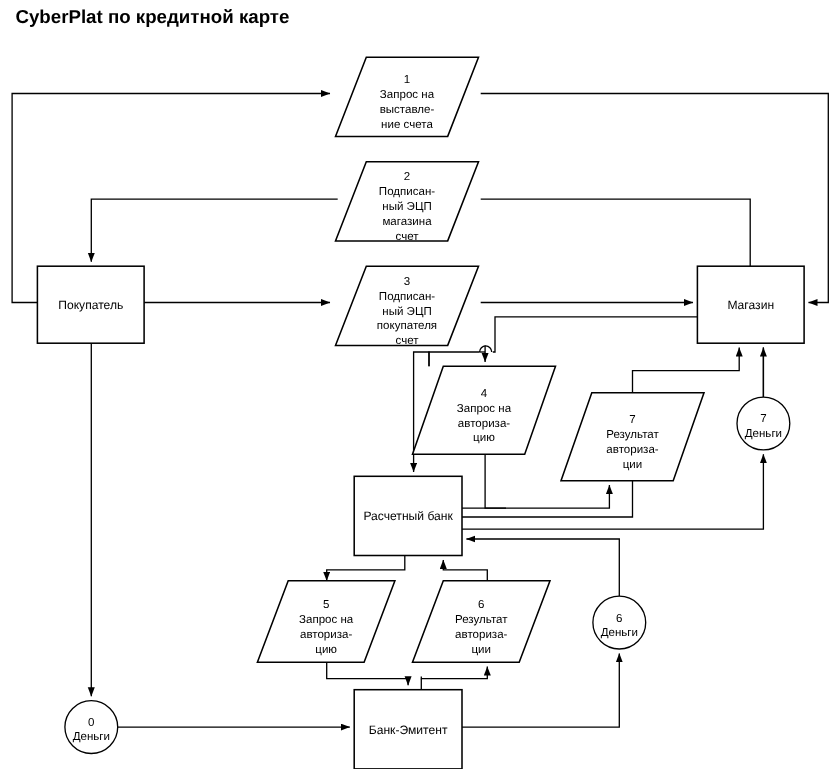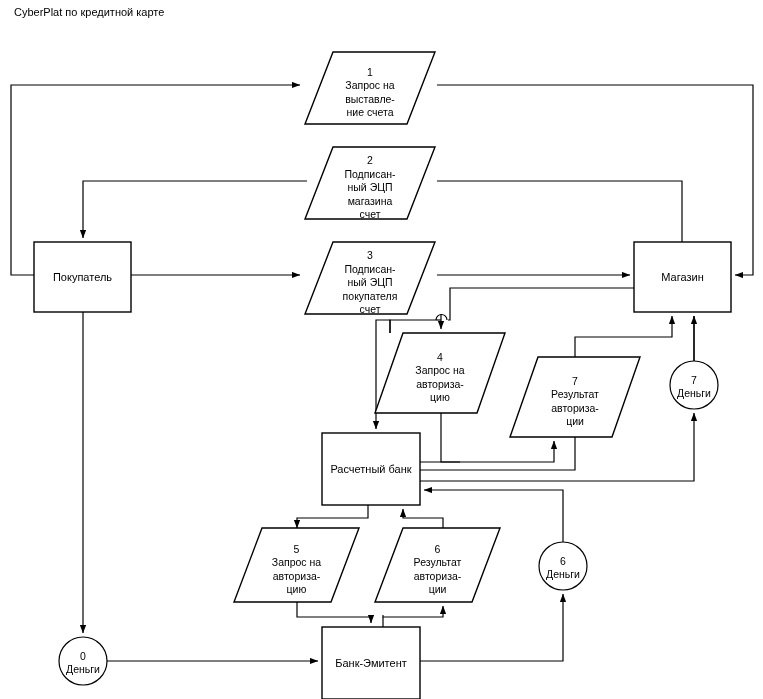--- a/index.html
+++ b/index.html
@@ -1,19 +1,19 @@
 <!DOCTYPE html>
 <html><head>
 <meta charset="utf-8">
 <style>
   html,body{margin:0;padding:0;background:#fff;}
   body{width:763px;height:699px;font-family:"Liberation Sans",sans-serif;}
   #stage{position:relative;width:763px;height:699px;overflow:hidden;background:#fff;}
   #diagram{position:absolute;left:0;top:0;width:763px;height:699px;}
-  .ttl{position:absolute;left:14px;top:6px;font-size:11px;color:#000;white-space:nowrap;}
+  .ttl{position:absolute;left:14px;top:6px;font-size:17px;color:#000;white-space:nowrap;font-weight:bold;}
   svg text{font-family:"Liberation Sans",sans-serif;font-size:10.5px;fill:#000;}
   svg text.node-label{font-size:11px;}
 </style>
 </head>
 <body>
 
 <div id="stage">
 
   <div class="ttl">CyberPlat по кредитной карте</div>
 

